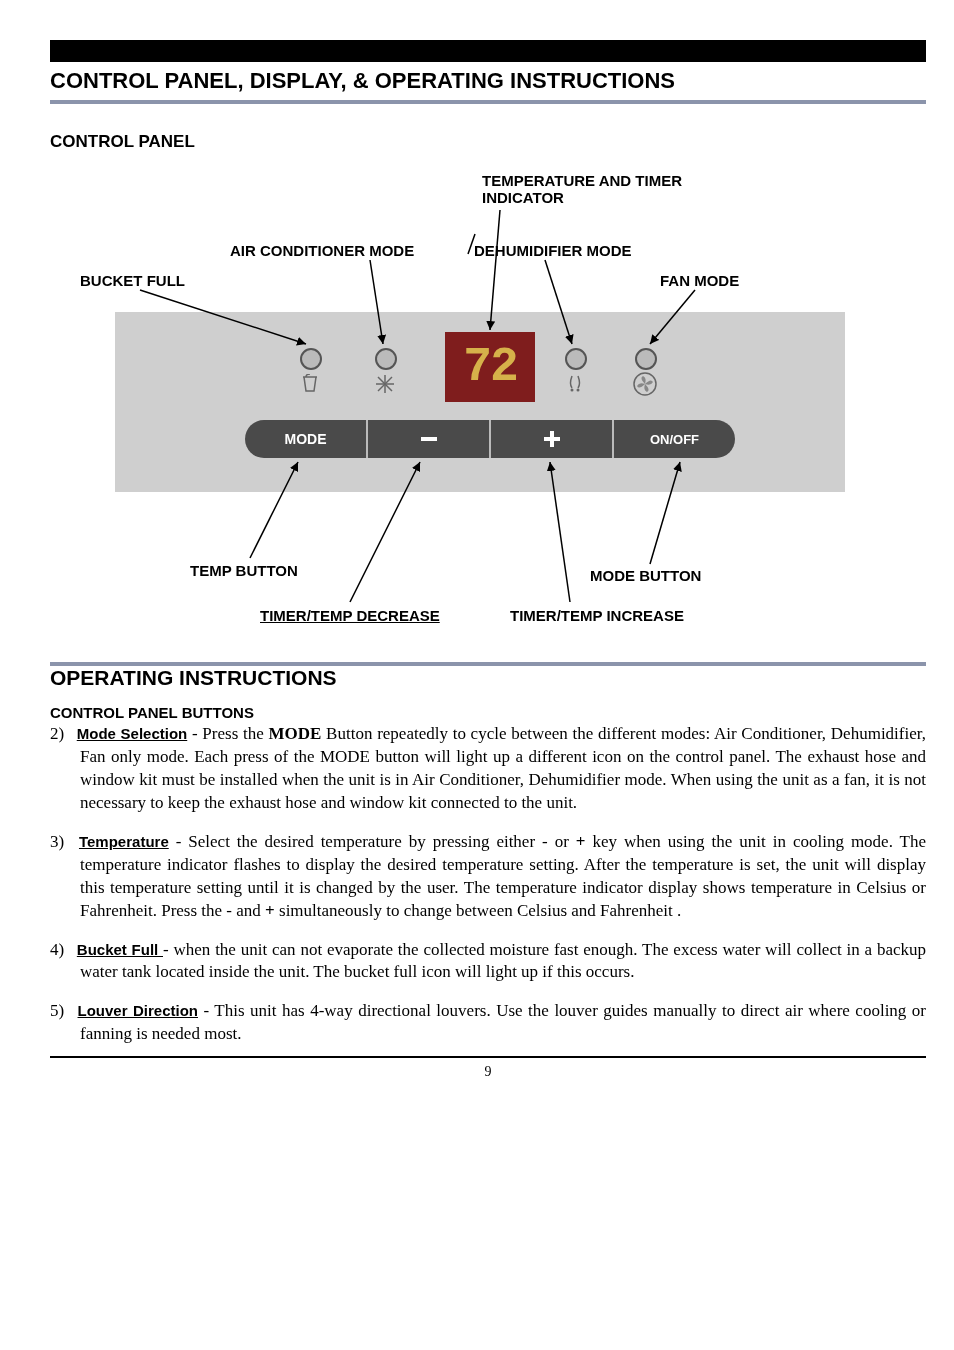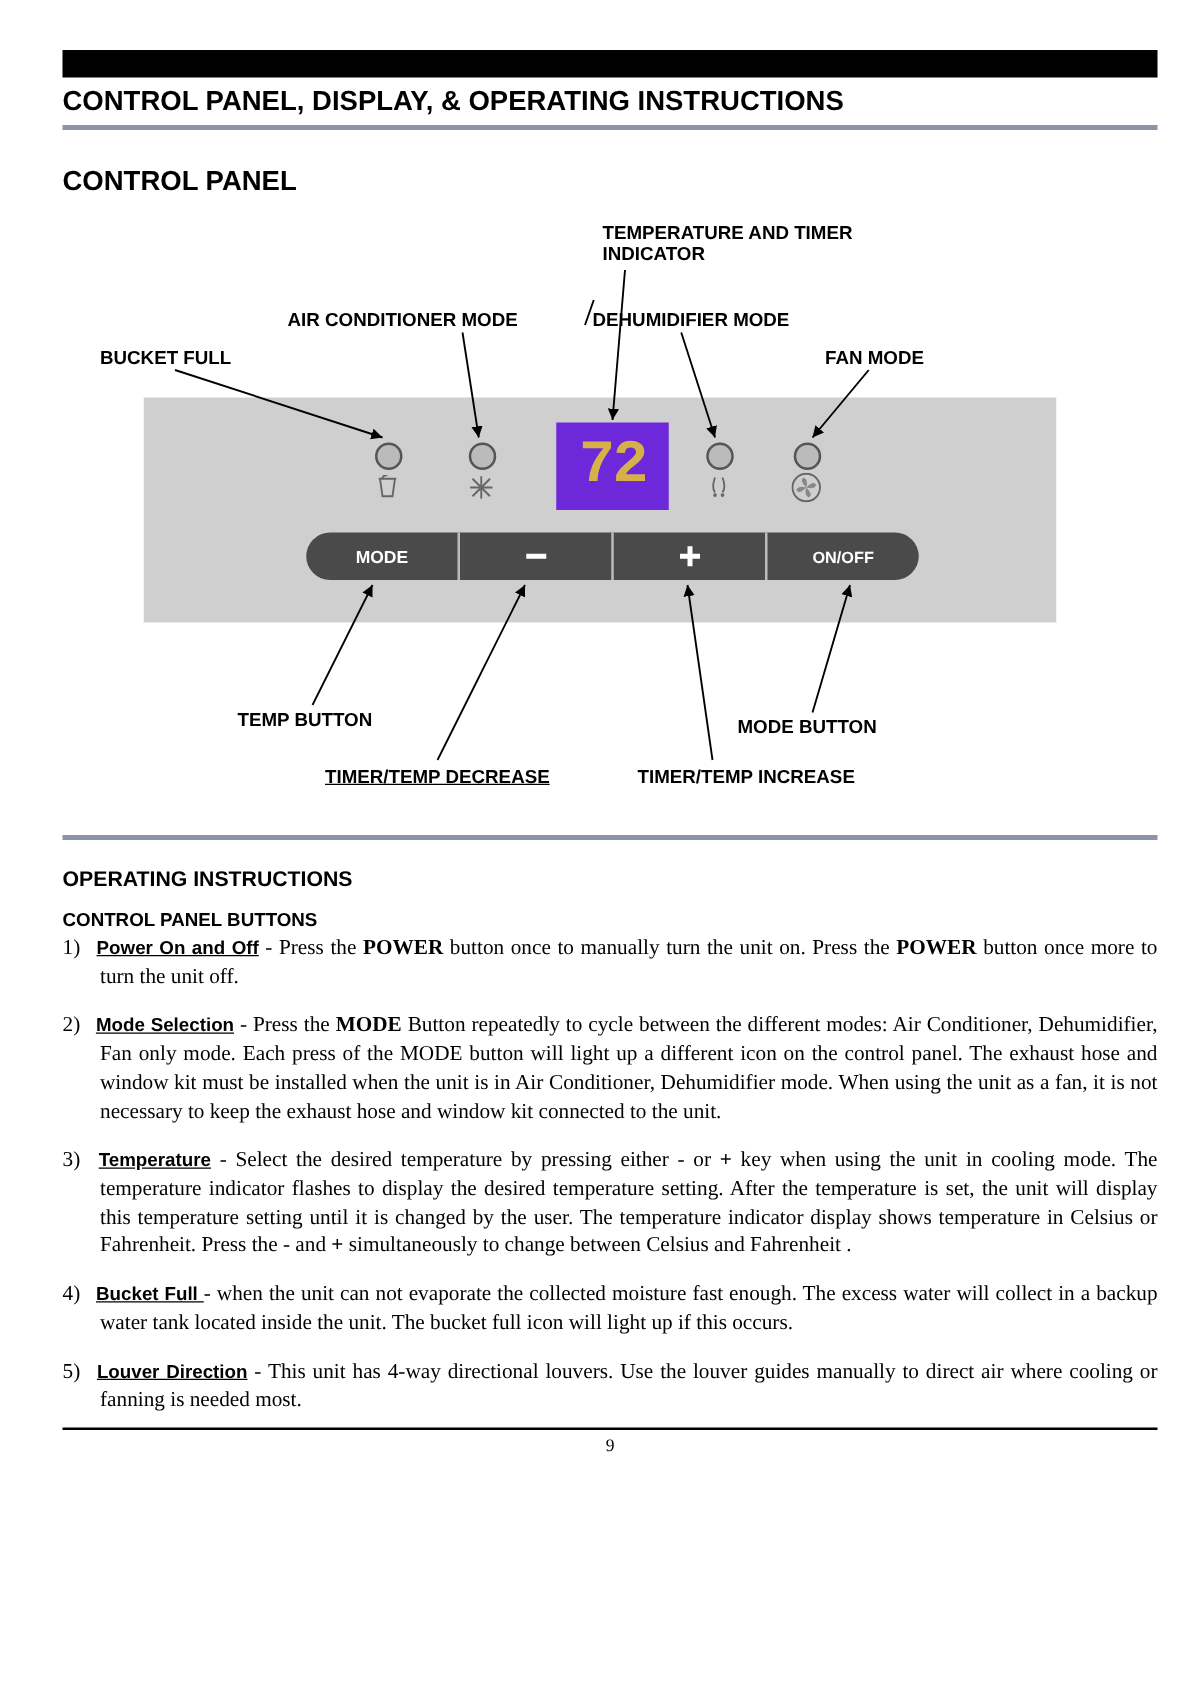--- a/index.html
+++ b/index.html
@@ -21,21 +21,21 @@
   }
   .section-title {
     font-family: Arial, sans-serif;
     font-weight: bold;
     font-size: 22px;
     padding: 6px 0 6px 0;
     border-bottom: 4px solid #8b94ab;
   }
   .sub-title {
     font-weight: bold;
-    font-size: 22px;
+    font-size: 17px;
     margin-top: 28px;
     margin-bottom: 20px;
   }
   .diagram-area {
     position: relative;
     height: 480px;
     width: 100%;
     font-family: Arial, sans-serif;
     font-weight: bold;
     font-size: 15px;
@@ -64,21 +64,21 @@
     position: absolute;
     font-size: 20px;
     color: #666;
   }
   .display {
     position: absolute;
     left: 330px;
     top: 20px;
     width: 90px;
     height: 70px;
-    background: #6d28d9;
+    background: #7f1d1d;
     display: flex;
     align-items: center;
     justify-content: center;
   }
   .display-text {
     font-family: "Courier New", monospace;
     font-size: 48px;
     font-weight: bold;
     color: #d6b14a;
     letter-spacing: -2px;
@@ -111,22 +111,21 @@
     width: 100%;
     height: 100%;
     pointer-events: none;
   }
   .thin-divider {
     border-top: 4px solid #8b94ab;
     margin-top: 10px;
   }
   .instr-title {
     font-weight: bold;
-    font-size: 17px;
-    margin-top: 22px;
+    font-size: 21px;
   }
   .instr-sub {
     font-weight: bold;
     font-size: 15px;
     margin-top: 14px;
     margin-bottom: 2px;
   }
   ol.instr {
     margin: 0;
     padding-left: 0;
@@ -268,24 +267,20 @@
     </svg>
   </div>
 
   <div class="thin-divider"></div>
 
   <div class="instr-title">OPERATING INSTRUCTIONS</div>
   <div class="instr-sub">CONTROL PANEL BUTTONS</div>
 
   <ol class="instr">
     <li>
-      <span class="num">1)</span>
-      <span class="bold uline">Power On and Off</span><span> - Press the </span><span style="font-family:'Times New Roman';font-weight:bold">POWER</span><span> button once to manually turn the unit on. Press the </span><span style="font-family:'Times New Roman';font-weight:bold">POWER</span><span> button once more to turn the unit off.</span>
-    </li>
-    <li>
       <span class="num">2)</span>
       <span class="bold uline">Mode Selection</span><span> - Press the </span><span style="font-family:'Times New Roman';font-weight:bold">MODE</span><span> Button repeatedly to cycle between the different modes:  Air Conditioner, Dehumidifier, Fan only mode. Each press of the MODE button will light up a different icon on the control panel. The exhaust hose and window kit must be installed when the unit is in Air Conditioner, Dehumidifier mode. When using the unit as a fan, it is not necessary to keep the exhaust hose and window kit connected to the unit.</span>
     </li>
     <li>
       <span class="num">3)</span>
       <span class="bold uline">Temperature</span><span> - Select the desired temperature by pressing either - or </span><span style="font-family:'Times New Roman';font-weight:bold">+</span><span> key when using the unit in cooling mode. The temperature indicator flashes to display the desired temperature setting. After the temperature is set, the unit will display this temperature setting until it is changed by the user. The temperature indicator display shows temperature in Celsius or Fahrenheit.  Press the - and </span><span style="font-family:'Times New Roman';font-weight:bold">+</span><span> simultaneously to change between Celsius and Fahrenheit .</span>
     </li>
     <li>
       <span class="num">4)</span>
       <span class="bold uline">Bucket Full </span><span>- when the unit can not evaporate the collected moisture fast enough. The excess water will collect in a backup water tank located inside the unit. The bucket full  icon  will  light  up  if  this occurs.</span>

